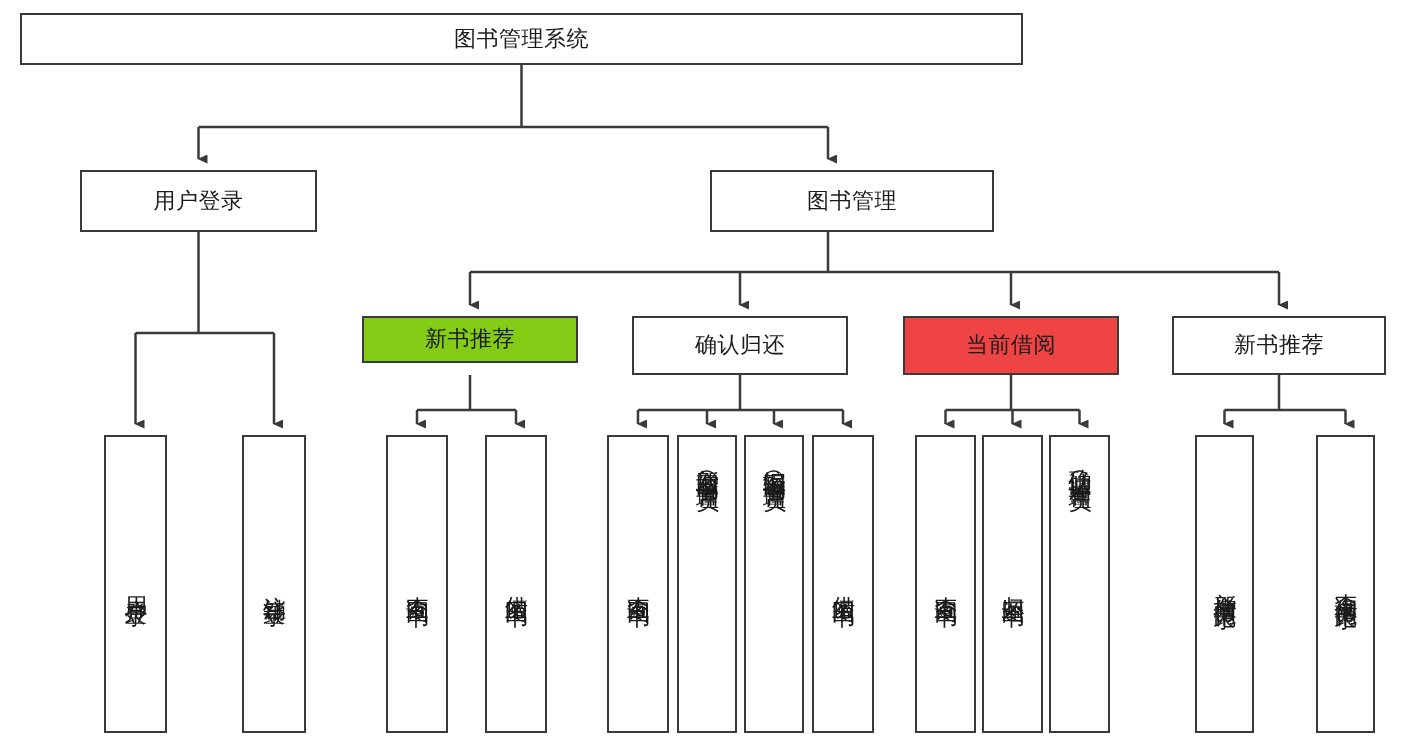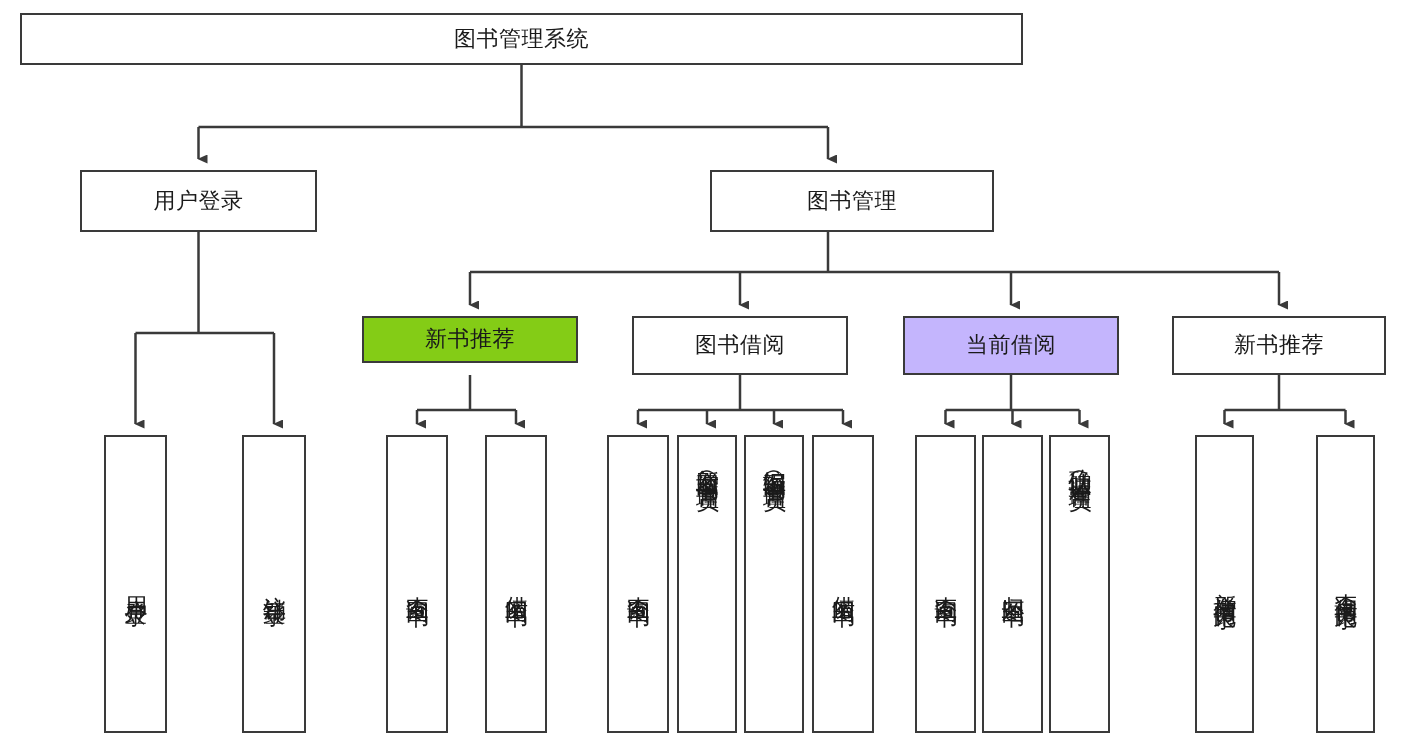--- a/index.html
+++ b/index.html
@@ -106,23 +106,23 @@
       <div class="node horizontal" style="left: 80px; top: 170px; width: 237px; height: 62px; border-color: rgb(58, 58, 58); background: rgb(255, 255, 255);">
         <span class="node-label">用户登录</span>
       </div>
       <div class="node horizontal" style="left: 710px; top: 170px; width: 284px; height: 62px; border-color: rgb(58, 58, 58); background: rgb(255, 255, 255);">
         <span class="node-label">图书管理</span>
       </div>
       <div class="node horizontal" style="left: 362px; top: 316px; width: 216px; height: 47px; border-color: rgb(58, 58, 58); background: #84cc16;">
         <span class="node-label">新书推荐</span>
       </div>
       <div class="node horizontal" style="left: 632px; top: 316px; width: 216px; height: 59px; border-color: rgb(58, 58, 58); background: rgb(255, 255, 255);">
-        <span class="node-label">图书借阅</span>
+        <span class="node-label">确认归还</span>
       </div>
-      <div class="node horizontal" style="left: 903px; top: 316px; width: 216px; height: 59px; border-color: rgb(58, 58, 58); background: #c4b5fd;">
+      <div class="node horizontal" style="left: 903px; top: 316px; width: 216px; height: 59px; border-color: rgb(58, 58, 58); background: #ef4444;">
         <span class="node-label">当前借阅</span>
       </div>
       <div class="node horizontal" style="left: 1172px; top: 316px; width: 214px; height: 59px; border-color: rgb(58, 58, 58); background: rgb(255, 255, 255);">
         <span class="node-label">新书推荐</span>
       </div>
       <div class="node vertical centered" style="left: 104px; top: 435px; width: 63px; height: 298px; border-color: rgb(58, 58, 58); background: rgb(255, 255, 255);">
         <span class="node-label">用户登录</span>
       </div>
       <div class="node vertical centered" style="left: 242px; top: 435px; width: 64px; height: 298px; border-color: rgb(58, 58, 58); background: rgb(255, 255, 255);">
         <span class="node-label">注销登录</span>

